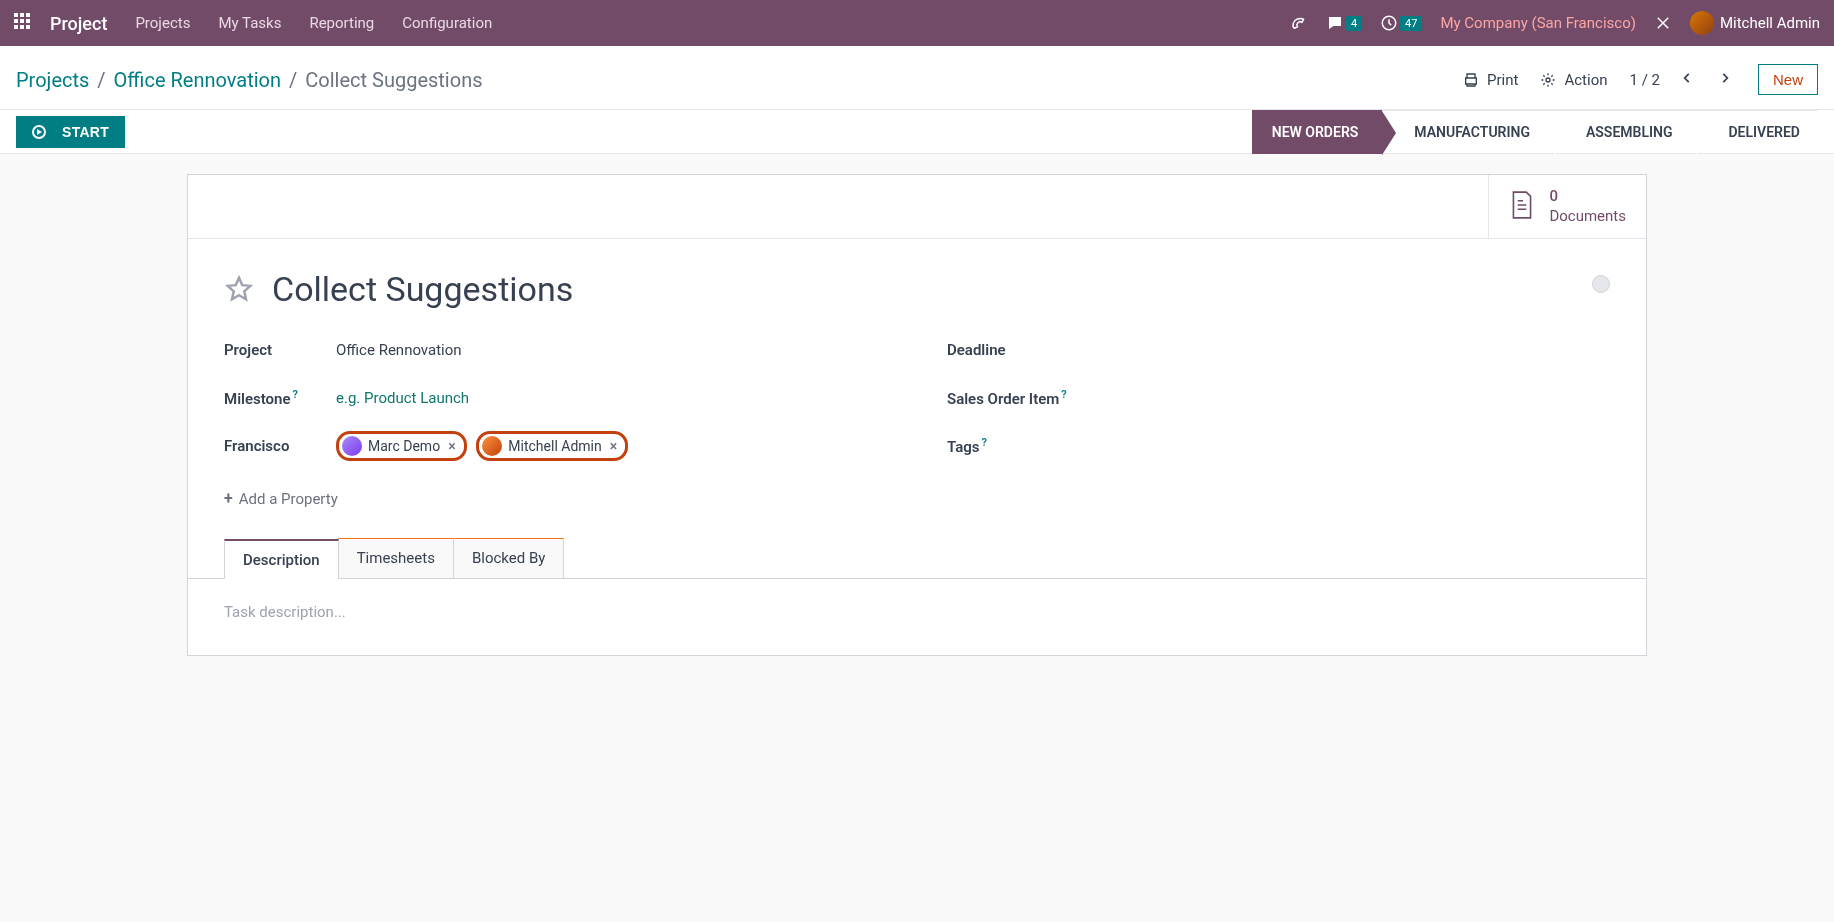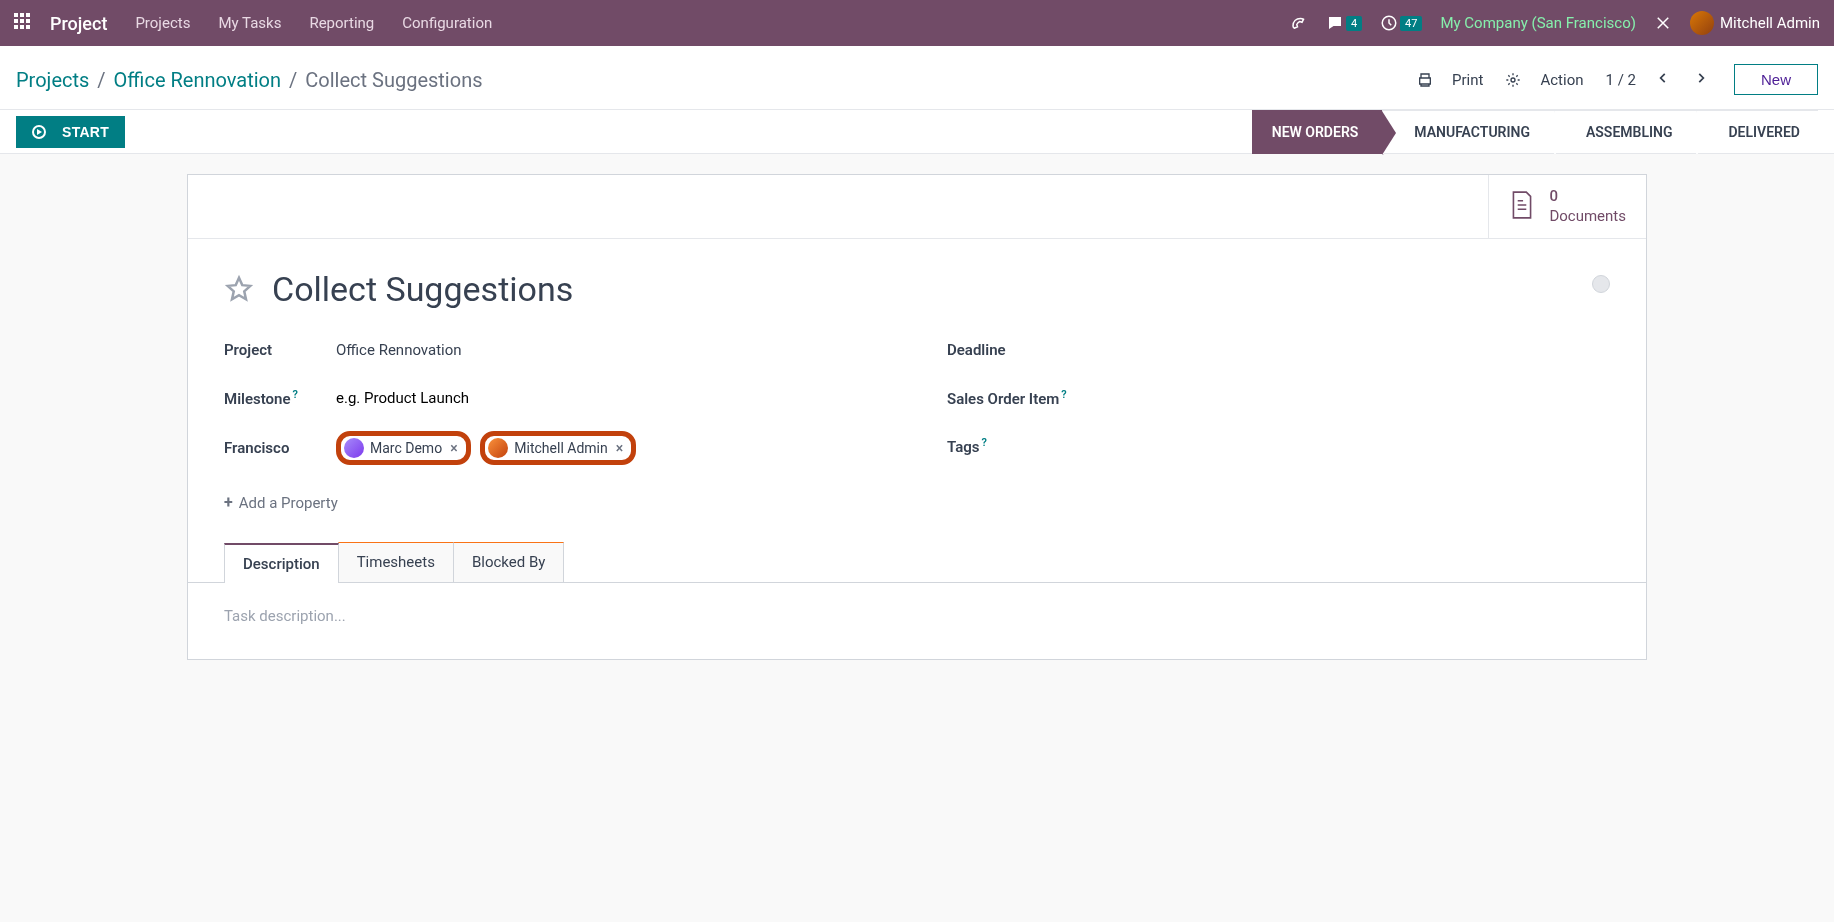--- a/index.html
+++ b/index.html
@@ -9,37 +9,37 @@
 .topbar { background: #714B67; color: #fff; height: 46px; display: flex; align-items: center; padding: 0 14px; }
 .topbar .apps-icon { width: 20px; height: 20px; display: grid; grid-template-columns: repeat(3,4px); grid-template-rows: repeat(3,4px); gap: 2px; margin-right: 16px; cursor: pointer; }
 .topbar .apps-icon span { background: #fff; width: 4px; height: 4px; }
 .topbar .brand { font-size: 18px; font-weight: 500; margin-right: 28px; }
 .topbar .nav-items { display: flex; gap: 28px; }
 .topbar .nav-items a { color: #e9d9e4; text-decoration: none; font-size: 15px; cursor: pointer; }
 .topbar .spacer { flex: 1; }
 .topbar .right-icons { display: flex; align-items: center; gap: 18px; }
 .topbar .icon-wrap { position: relative; cursor: pointer; display: flex; align-items: center; }
 .topbar .badge { background: #017e84; color: #fff; font-size: 11px; padding: 1px 5px; border-radius: 2px; margin-left: 2px; }
-.topbar .company { color: #86efac; font-size: 15px; }
+.topbar .company { color: #fca5a5; font-size: 15px; }
 .topbar .avatar { width: 24px; height: 24px; border-radius: 50%; background: linear-gradient(135deg,#d97706,#92400e); display: inline-block; margin-right: 6px; }
 .topbar .user { display: flex; align-items: center; color: #fff; font-size: 15px; cursor: pointer; }
 .topbar svg { fill: #fff; }
 
 
 .controlbar { background: #fff; border-bottom: 1px solid #e5e7eb; padding: 18px 16px 14px 16px; display: flex; align-items: center; }
 .breadcrumb { font-size: 20px; display: flex; align-items: center; gap: 8px; }
 .breadcrumb a { color: #017e84; text-decoration: none; cursor: pointer; }
 .breadcrumb .sep { color: #6b7280; }
 .breadcrumb .current { color: #6b7280; }
 .controlbar .spacer { flex: 1; }
 .control-actions { display: flex; align-items: center; gap: 22px; color: #374151; font-size: 15px; }
-.control-actions .act { cursor: pointer; display: flex; align-items: center; gap: 19px; }
+.control-actions .act { cursor: pointer; display: flex; align-items: center; gap: 8px; }
 .control-actions .pager { display: flex; align-items: center; gap: 16px; }
 .control-actions .chev { cursor: pointer; color: #374151; padding: 2px 4px; }
-.control-actions .newbtn { border: 1px solid #017e84; color: #4c1d95; background: #fff; padding: 6px 26px; font-size: 15px; cursor: pointer; }
+.control-actions .newbtn { border: 1px solid #017e84; color: #c2410c; background: #fff; padding: 6px 14px; font-size: 15px; cursor: pointer; }
 
 
 .stagebar { background: #fff; border-bottom: 1px solid #e5e7eb; display: flex; align-items: center; padding: 0 16px; height: 44px; }
 .start-btn { background: #017e84; color: #fff; border: none; padding: 8px 16px; font-weight: 600; font-size: 14px; letter-spacing: 0.3px; display: flex; align-items: center; gap: 16px; cursor: pointer; }
 .start-btn .circ { width: 14px; height: 14px; border: 2px solid #fff; border-radius: 50%; position: relative; }
 .start-btn .circ::after { content: ""; position: absolute; left: 3px; top: 2px; width: 0; height: 0; border-left: 5px solid #fff; border-top: 3px solid transparent; border-bottom: 3px solid transparent; }
 .stagebar .spacer { flex: 1; }
 .stages { display: flex; height: 44px; }
 .stage { position: relative; display: flex; align-items: center; padding: 0 24px 0 32px; font-weight: 600; font-size: 14px; color: #374151; background: #fff; cursor: pointer; border-top: 1px solid #e5e7eb; border-bottom: 1px solid #e5e7eb; }
 .stage::before, .stage::after { content: ""; position: absolute; top: 0; width: 0; height: 0; border-top: 22px solid transparent; border-bottom: 22px solid transparent; }
@@ -75,23 +75,23 @@
 .star-icon svg { width: 30px; height: 30px; fill: none; stroke: #9ca3af; stroke-width: 2; }
 .task-title { font-size: 34px; font-weight: 400; color: #374151; }
 .kanban-dot { position: absolute; right: 36px; top: 36px; width: 18px; height: 18px; border-radius: 50%; background: #e5e7eb; border: 1px solid #d1d5db; cursor: pointer; }
 
 .form-grid { display: grid; grid-template-columns: 1fr 1fr; column-gap: 60px; }
 .form-col { display: flex; flex-direction: column; gap: 18px; }
 .form-row { display: flex; align-items: center; min-height: 30px; }
 .form-row .label { width: 112px; font-weight: 600; color: #374151; font-size: 15px; flex-shrink: 0; }
 .form-row .label .help { color: #017e84; font-size: 11px; vertical-align: super; margin-left: 2px; cursor: pointer; }
 .form-row .value { color: #374151; font-size: 15px; }
-.form-row .placeholder { color: #000000; font-size: 15px; }
-
-.tag-chip { display: inline-flex; align-items: center; border: 5px solid #c2410c; border-radius: 14px; padding: 2px 8px 2px 3px; gap: 6px; margin-right: 6px; font-size: 14px; background: #fff; }
+.form-row .placeholder { color: #0f766e; font-size: 15px; }
+
+.tag-chip { display: inline-flex; align-items: center; border: 3px solid #c2410c; border-radius: 14px; padding: 2px 8px 2px 3px; gap: 6px; margin-right: 6px; font-size: 14px; background: #fff; }
 .tag-chip .av { width: 20px; height: 20px; border-radius: 50%; background: linear-gradient(135deg,#a78bfa,#7c3aed); display:inline-block; }
 .tag-chip .av.b { background: linear-gradient(135deg,#fb923c,#c2410c); }
 .tag-chip .x { color: #6b7280; cursor: pointer; font-weight: 600; margin-left: 2px; }
 
 .add-prop { margin-top: 28px; color: #6b7280; font-size: 15px; cursor: pointer; display: inline-flex; align-items: center; gap: 6px; }
 .add-prop .plus { font-weight: 700; font-size: 16px; }
 
 
 .tabs { display: flex; margin-top: 30px; border-bottom: 1px solid #d1d5db; margin-left: -36px; margin-right: -36px; padding-left: 36px; }
 .tab { padding: 10px 18px; font-size: 15px; color: #374151; background: #fff; border: 1px solid #d1d5db; border-bottom: none; margin-right: -1px; cursor: pointer; border-top: 1px solid #f97316; }

